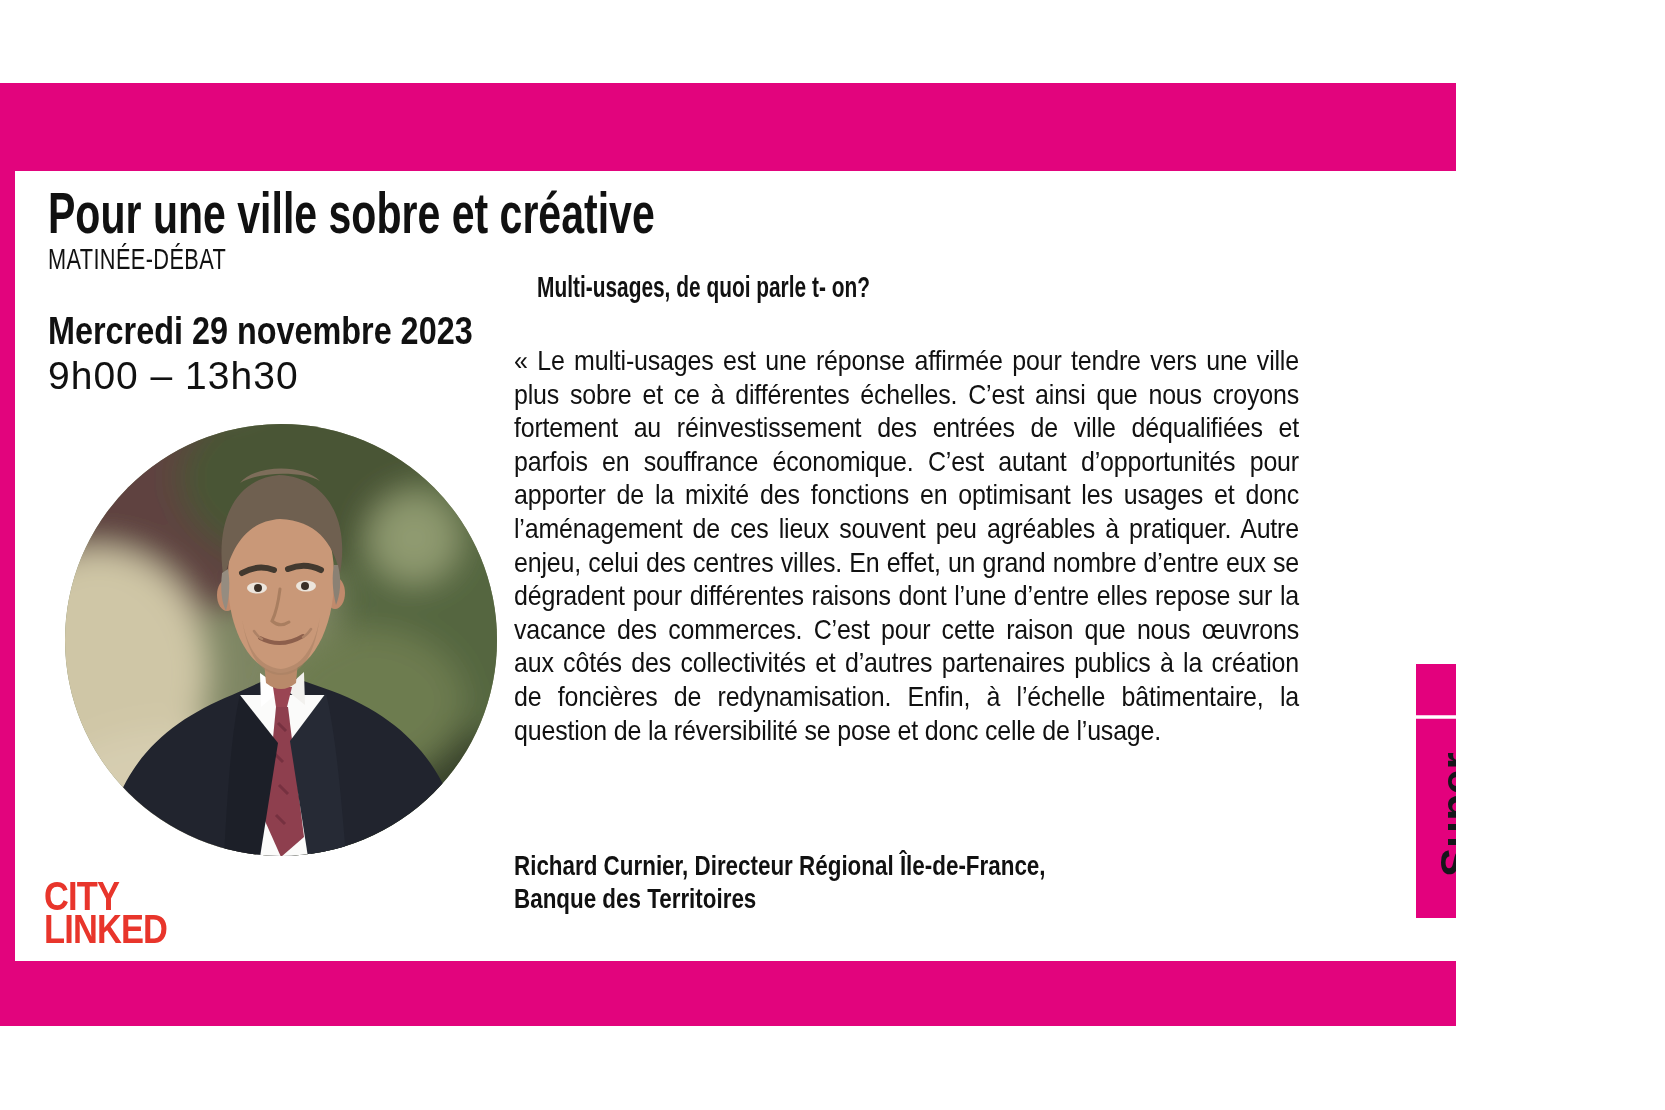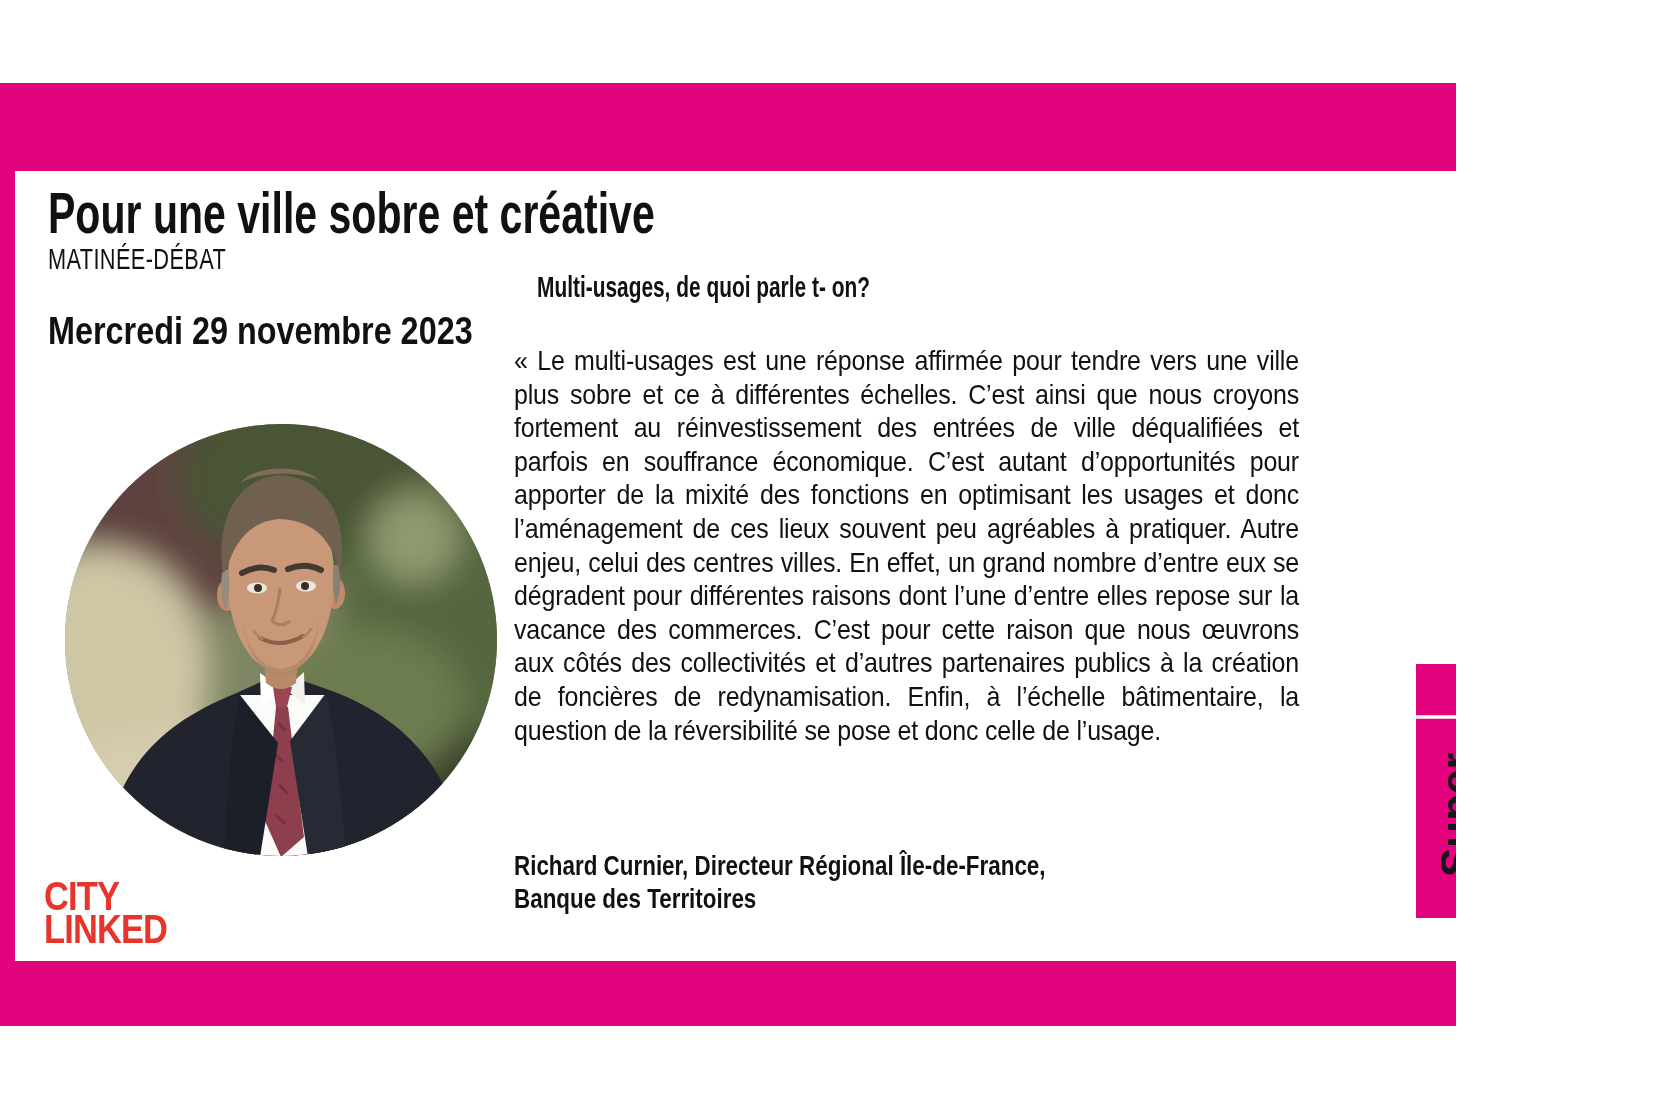--- a/index.html
+++ b/index.html
@@ -41,20 +41,21 @@
 
 <div class="canvas">
 
   <div class="pink-frame"></div>
   <div class="panel"></div>
 
   <div class="abs condense title">Pour une ville sobre et créative</div>
   <div class="abs condense subtitle">MATINÉE-DÉBAT</div>
 
   <div class="abs condense date">Mercredi 29 novembre 2023</div>
+  <div class="abs time">9h00 – 13h30</div>
 
   <svg class="abs photo" viewBox="0 0 434 434">
     <defs>
       <clipPath id="circ">
           <circle cx="217" cy="217" r="216"></circle>
         </clipPath>
       <filter id="blurbg" x="-20%" y="-20%" width="140%" height="140%">
           <feGaussianBlur stdDeviation="16"></feGaussianBlur>
         </filter>
     </defs>

